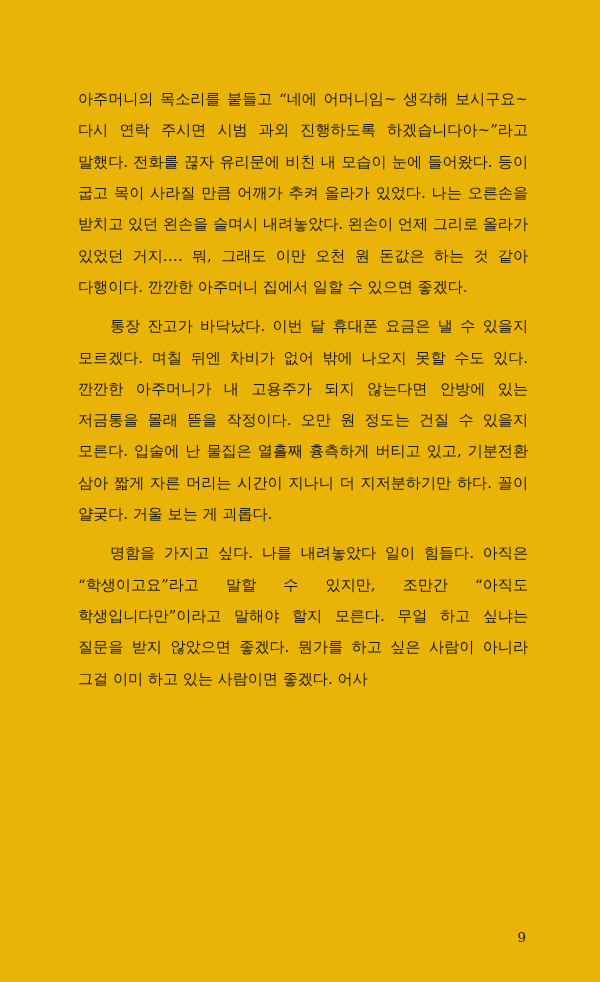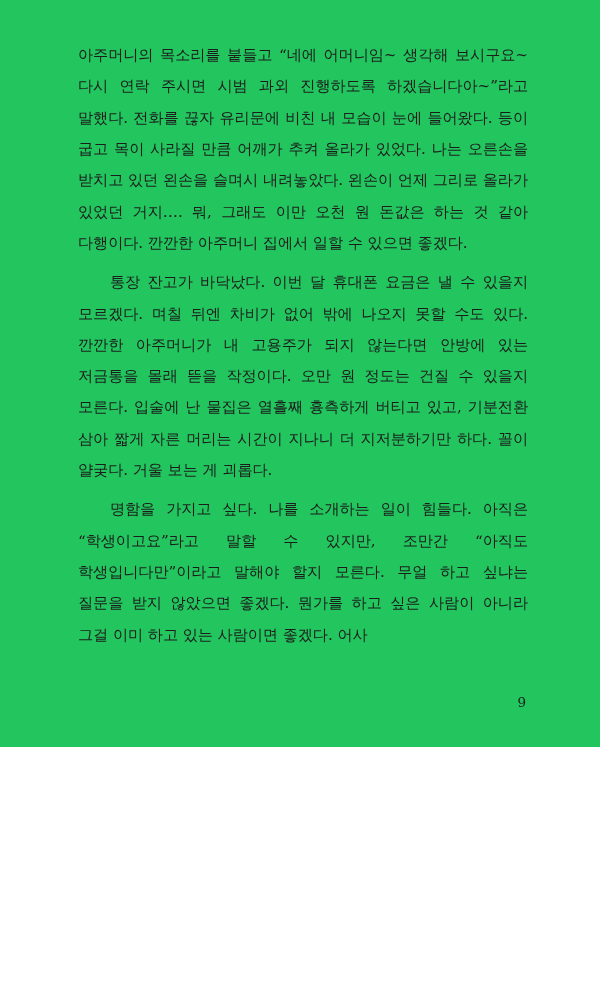--- a/index.html
+++ b/index.html
@@ -10,24 +10,24 @@
     width: 600px;
     height: 982px;
     background: #ffffff;
     font-family: "DejaVu Serif", "Liberation Serif", serif;
     color: #1a1a1a;
     overflow: hidden;
   }
   .page {
     position: relative;
     width: 600px;
-    height: 747px;
+    height: 982px;
     box-sizing: border-box;
-    padding: 40px 72px 40px 78px;
-    background: #22c55e;
+    padding: 84px 72px 40px 78px;
+    background: #eab308;
   }
   .body-text {
     font-size: 15.2px;
     line-height: 2.06;
     text-align: justify;
     text-justify: inter-character;
     letter-spacing: -0.1px;
     word-break: keep-all;
     color: #1c1c1c;
   }
@@ -51,16 +51,16 @@
     font-family: "DejaVu Serif", "Liberation Serif", serif;
   }
 </style>
 </head>
 <body>
 
 <div class="page">
   <div class="body-text">
     <p class="para">아주머니의 목소리를 붙들고 “네에 어머니임~ 생각해 보시구요~ 다시 연락 주시면 시범 과외 진행하도록 하겠습니다아~”라고 말했다. 전화를 끊자 유리문에 비친 내 모습이 눈에 들어왔다. 등이 굽고 목이 사라질 만큼 어깨가 추켜 올라가 있었다. 나는 오른손을 받치고 있던 왼손을 슬며시 내려놓았다. 왼손이 언제 그리로 올라가 있었던 거지…. 뭐, 그래도 이만 오천 원 돈값은 하는 것 같아 다행이다. 깐깐한 아주머니 집에서 일할 수 있으면 좋겠다.</p>
     <p class="para indent">통장 잔고가 바닥났다. 이번 달 휴대폰 요금은 낼 수 있을지 모르겠다. 며칠 뒤엔 차비가 없어 밖에 나오지 못할 수도 있다. 깐깐한 아주머니가 내 고용주가 되지 않는다면 안방에 있는 저금통을 몰래 뜯을 작정이다. 오만 원 정도는 건질 수 있을지 모른다. 입술에 난 물집은 열흘째 흉측하게 버티고 있고, 기분전환 삼아 짧게 자른 머리는 시간이 지나니 더 지저분하기만 하다. 꼴이 얄궂다. 거울 보는 게 괴롭다.</p>
-    <p class="para indent">명함을 가지고 싶다. 나를 소개하는 일이 힘들다. 아직은 “학생이고요”라고 말할 수 있지만, 조만간 “아직도 학생입니다만”이라고 말해야 할지 모른다. 무얼 하고 싶냐는 질문을 받지 않았으면 좋겠다. 뭔가를 하고 싶은 사람이 아니라 그걸 이미 하고 있는 사람이면 좋겠다. 어사</p>
+    <p class="para indent">명함을 가지고 싶다. 나를 내려놓았다 일이 힘들다. 아직은 “학생이고요”라고 말할 수 있지만, 조만간 “아직도 학생입니다만”이라고 말해야 할지 모른다. 무얼 하고 싶냐는 질문을 받지 않았으면 좋겠다. 뭔가를 하고 싶은 사람이 아니라 그걸 이미 하고 있는 사람이면 좋겠다. 어사</p>
   </div>
   <div class="page-number">9</div>
 </div>
 
 </body></html>

